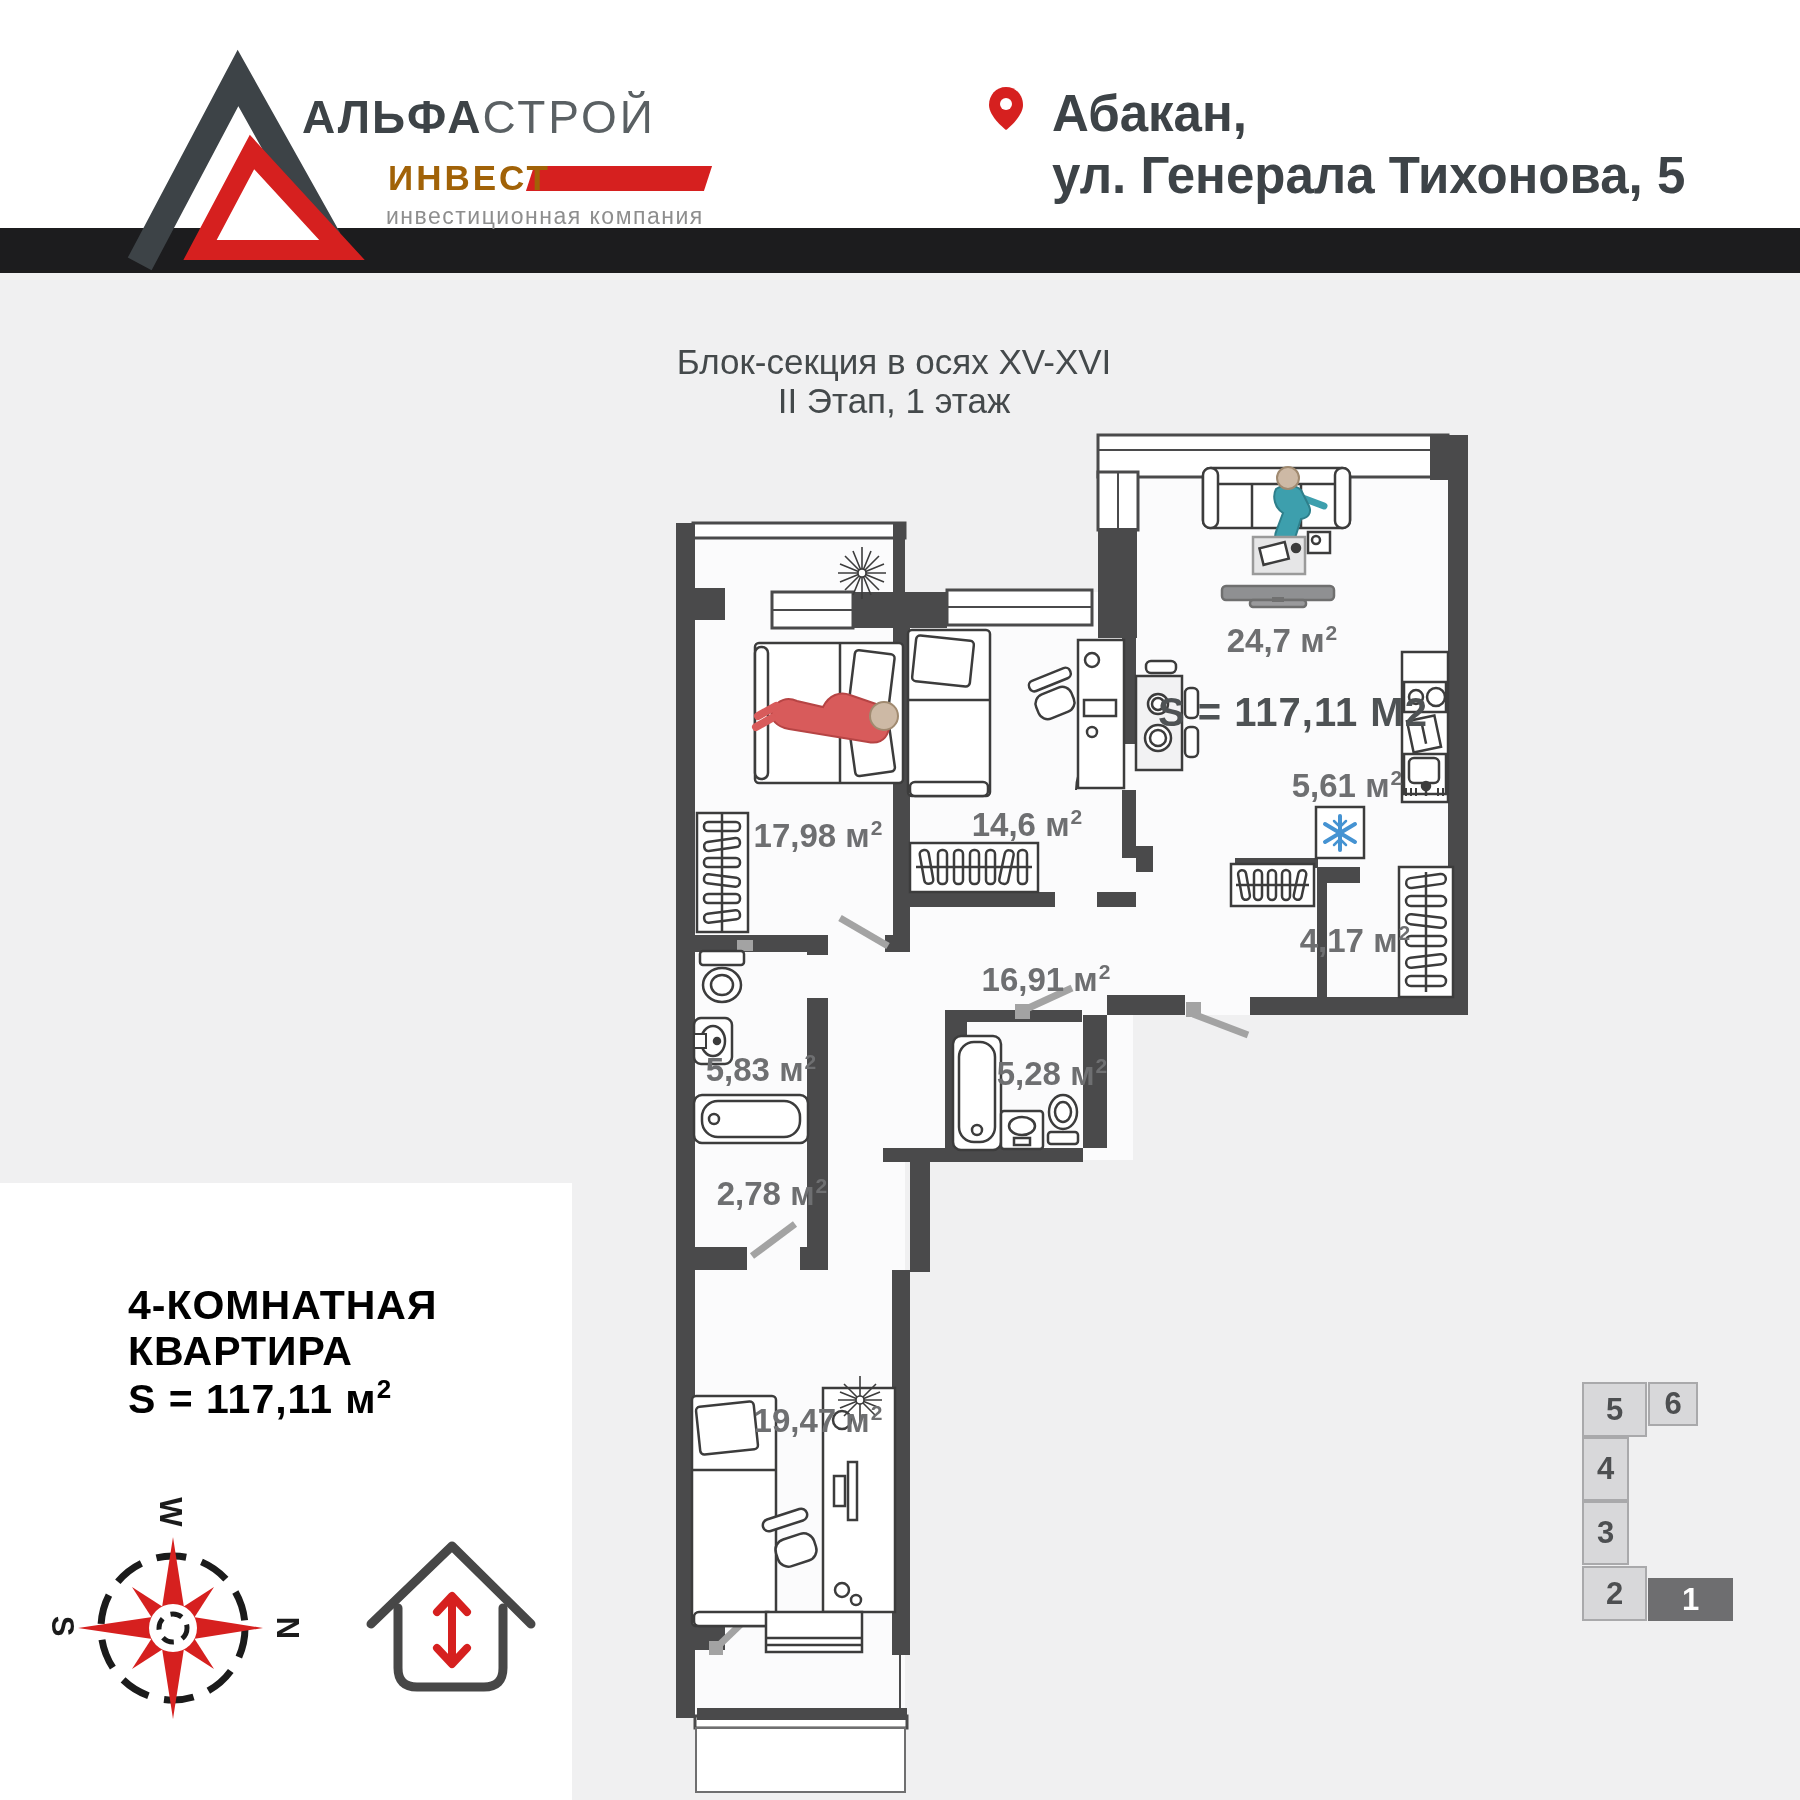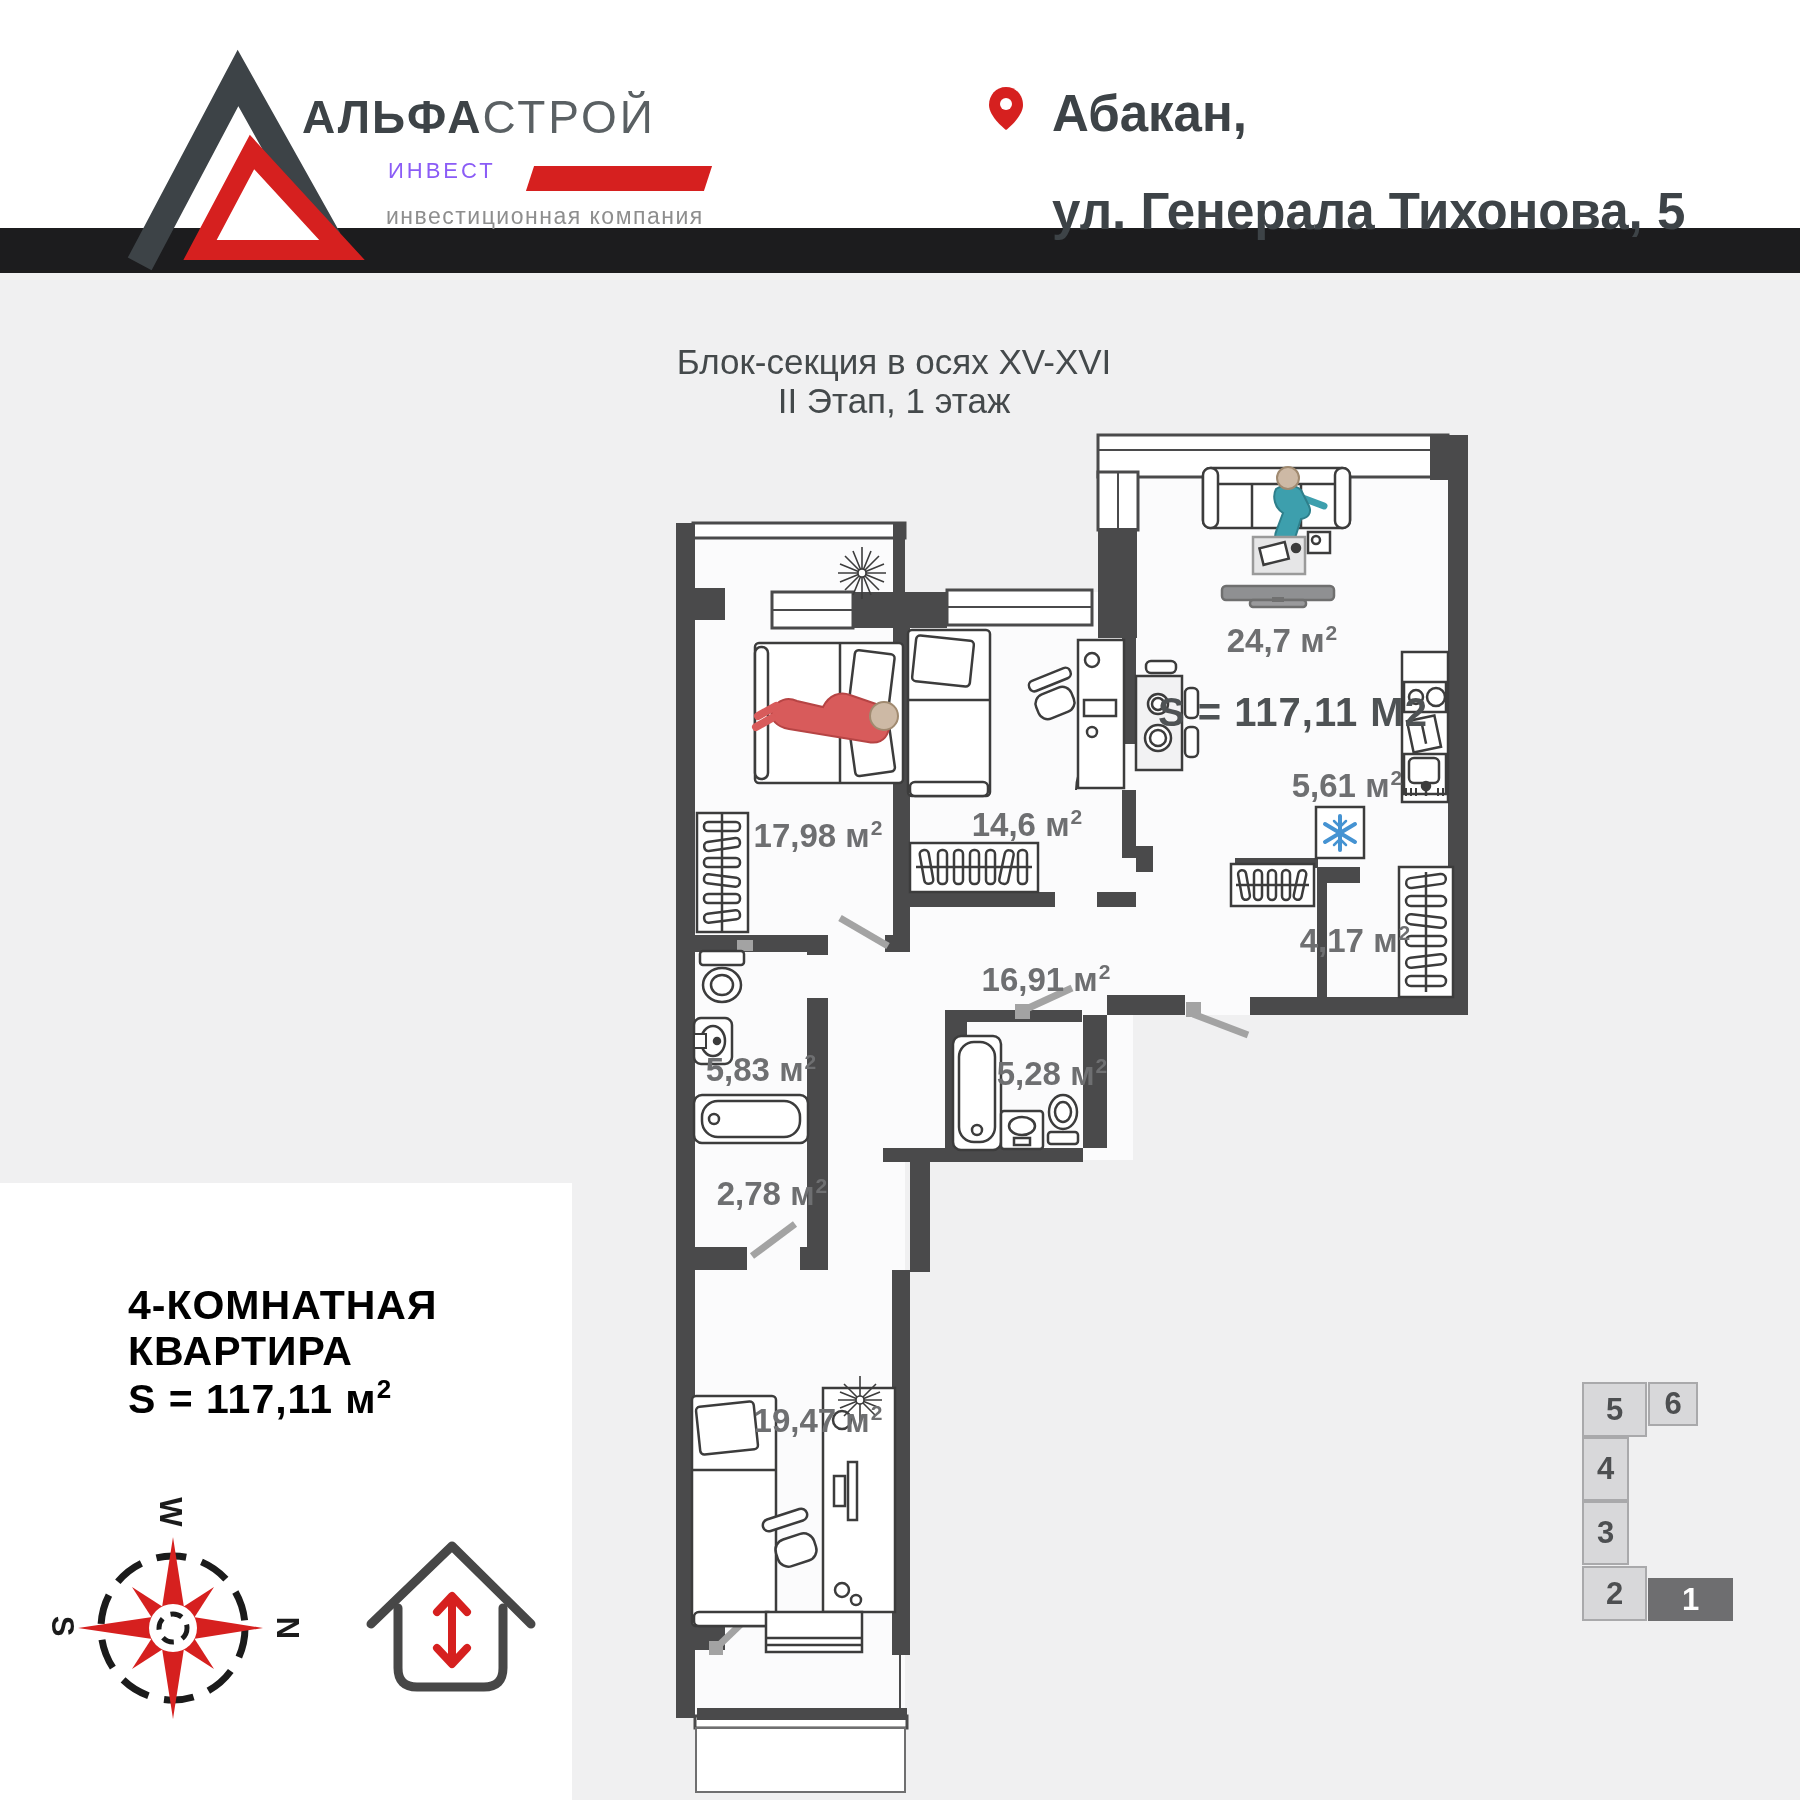--- a/index.html
+++ b/index.html
@@ -5,21 +5,21 @@
   html,body{margin:0;padding:0;background:#e8e8e9;}
   #page{position:relative;width:1800px;height:1800px;background:#f0f0f1;overflow:hidden;
         font-family:"Liberation Sans", sans-serif;}
   .abs{position:absolute;}
   
   #header-bg{left:0;top:0;width:1800px;height:228px;background:#ffffff;}
   #divider{left:0;top:228px;width:1800px;height:45px;background:#1c1c1e;}
   .logo-line1{left:302px;top:90px;font-size:46px;letter-spacing:2px;white-space:nowrap;}
   .logo-bold{font-weight:800;color:#3d4347;}
   .logo-light{font-weight:400;color:#5a6063;letter-spacing:3px;}
-  .logo-line2{left:388px;top:158px;font-size:22px;font-weight:400;color:#8b5cf6;letter-spacing:3px;}
+  .logo-line2{left:388px;top:158px;font-size:35px;font-weight:700;color:#a16207;letter-spacing:3px;}
   .logo-stripe{left:530px;top:166px;width:178px;height:25px;background:#d6201f;transform:skewX(-18deg);}
   .logo-tagline{left:386px;top:203px;font-size:23px;font-weight:400;color:#8e8e8e;letter-spacing:1.5px;text-align:right;}
   .loc-line{left:1052px;font-size:51px;font-weight:800;color:#3d4347;white-space:nowrap;}
   
   .plan-title{left:894px;transform:translateX(-50%);font-size:35px;font-weight:500;color:#44494b;white-space:nowrap;}
   
   .arealbl{transform:translate(-50%,-50%);font-weight:700;font-size:33px;color:#6e6f71;white-space:nowrap;z-index:3;}
   .arealbl .sup{font-size:21px;vertical-align:super;font-weight:700;margin-left:1px;}
   #total-label{transform:translate(-50%,-50%);font-weight:800;font-size:40px;color:#4e5254;white-space:nowrap;letter-spacing:1px;z-index:3;}
   
@@ -43,21 +43,21 @@
   <div class="abs" id="divider"></div>
 
   <div class="abs txt logo-line1">
     <span class="logo-bold">АЛЬФА</span><span class="logo-light">СТРОЙ</span>
   </div>
   <div class="abs txt logo-line2">ИНВЕСТ</div>
   <div class="abs logo-stripe"></div>
   <div class="abs txt logo-tagline">инвестиционная компания</div>
 
   <div class="abs txt loc-line" style="top:84px;">Абакан,</div>
-  <div class="abs txt loc-line" style="top:146px;margin-top:36px;">ул. Генерала Тихонова, 5</div>
+  <div class="abs txt loc-line" style="top:146px;">ул. Генерала Тихонова, 5</div>
 
   <div class="abs txt plan-title" style="top:342px;">Блок-секция в осях XV-XVI</div>
   <div class="abs txt plan-title" style="top:381px;">II Этап, 1 этаж</div>
 
   <div class="abs" id="info-box"></div>
   <div class="abs txt info-line" style="top:1282px;">4-КОМНАТНАЯ</div>
   <div class="abs txt info-line" style="top:1328px;">КВАРТИРА</div>
   <div class="abs txt info-line" style="top:1374px;"><span>S = 117,11 м</span><span class="sup">2</span></div>
 
   <div class="abs txt compass-letter" style="left:170px;top:1512px;">W</div>

